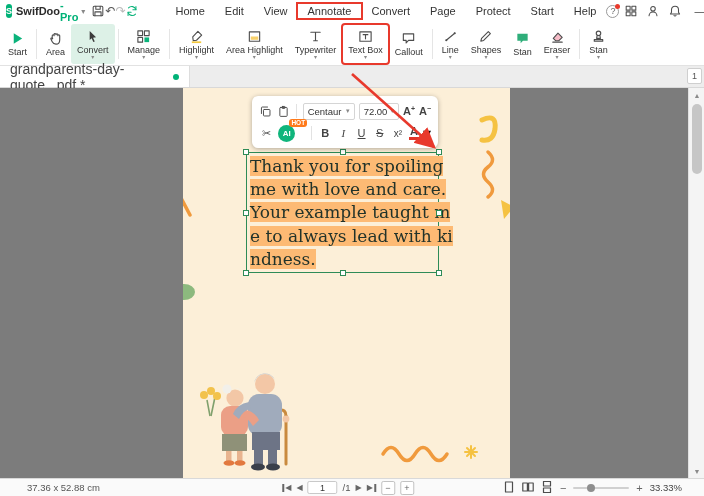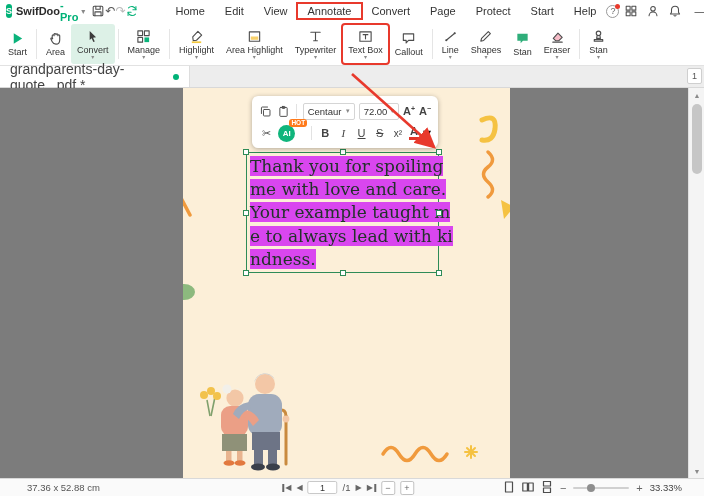--- a/index.html
+++ b/index.html
@@ -43,21 +43,21 @@
   
   .main { position:relative; height:390px; background:#7c7c7c; overflow:hidden; }
   .page { position:absolute; left:183px; top:0; width:327px; height:390px; background:#fcefd8; overflow:hidden; }
   .deco, .illus { position:absolute; pointer-events:none; }
   .deco { inset:0; width:327px; height:390px; }
   .illus { left:8px; top:276px; width:116px; height:112px; }
 
   
   .textbox { position:absolute; left:246px; top:64px; width:193px; height:121px; border:1px solid #2e8b57; padding:2px 3px; z-index:5; }
   .tline { white-space:nowrap; line-height:23.2px; }
-  .tline span { font-family:"DejaVu Serif", serif; font-size:17px; color:#22332a; background:#d946ef; }
+  .tline span { font-family:"DejaVu Serif", serif; font-size:17px; color:#22332a; background:#fdba74; }
   .handle { position:absolute; width:6px; height:6px; background:#fff; border:1px solid #2e8b57; }
   .h-tl{left:-4px;top:-4px;} .h-tm{left:calc(50% - 3px);top:-4px;} .h-tr{right:-4px;top:-4px;}
   .h-ml{left:-4px;top:calc(50% - 3px);} .h-mr{right:-4px;top:calc(50% - 3px);}
   .h-bl{left:-4px;bottom:-4px;} .h-bm{left:calc(50% - 3px);bottom:-4px;} .h-br{right:-4px;bottom:-4px;}
 
   
   .float-tb { position:absolute; left:252px; top:8px; width:186px; background:#fff; border-radius:6px; box-shadow:0 1px 5px rgba(0,0,0,.3); padding:4px 7px; z-index:10; }
   .ft-row { display:flex; align-items:center; gap:4px; height:22px; }
   .ft-ic { width:16px; height:16px; display:flex; align-items:center; justify-content:center; color:#555; font-size:11px; }
   .ft-ic svg { width:13px; height:13px; }

